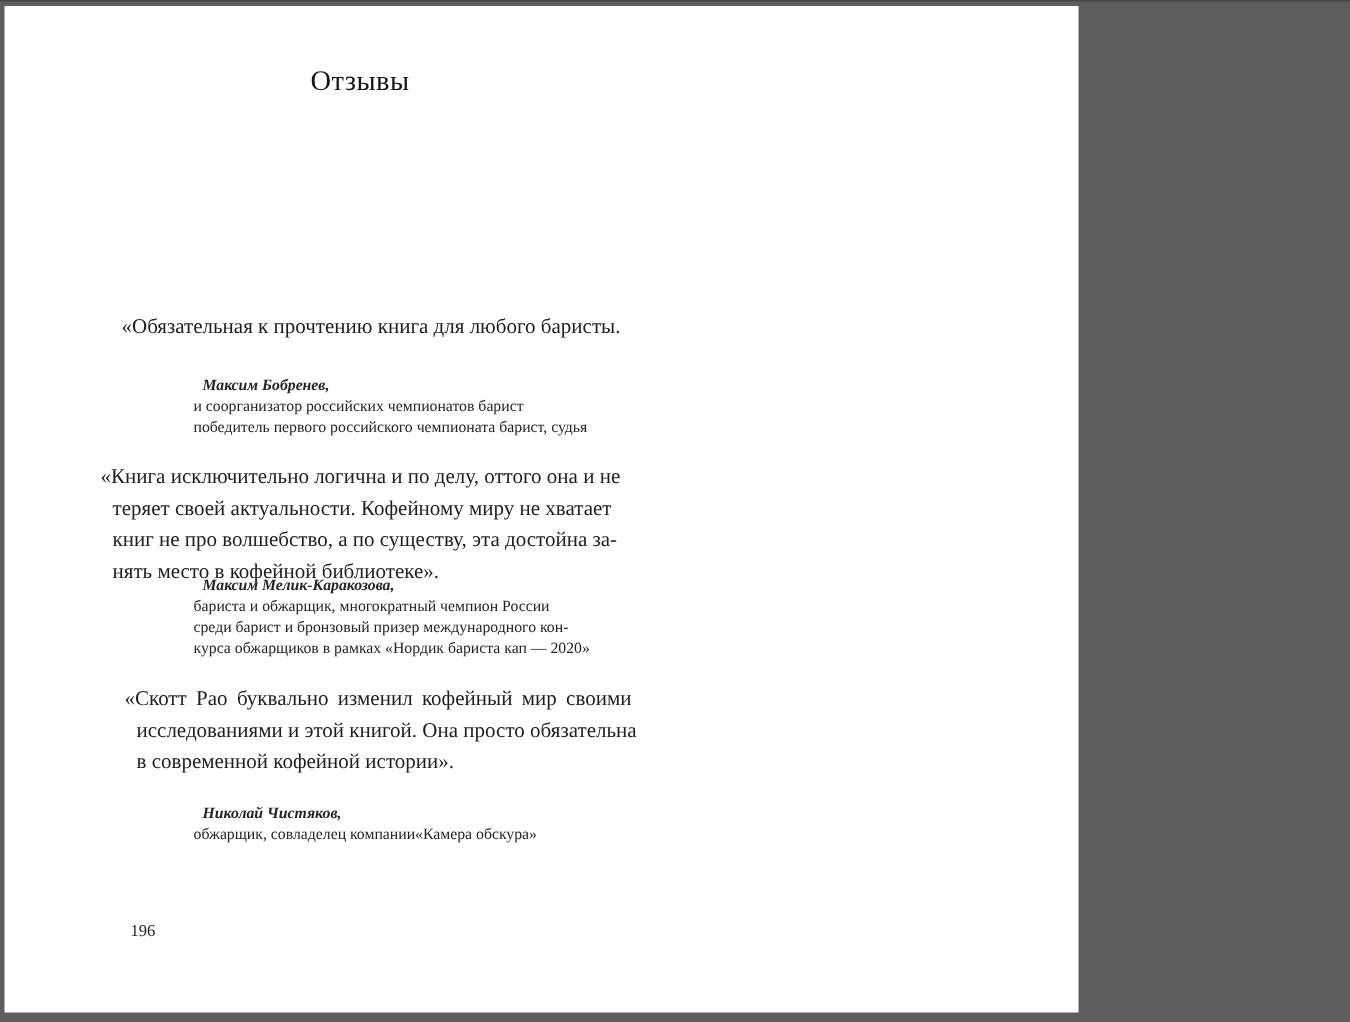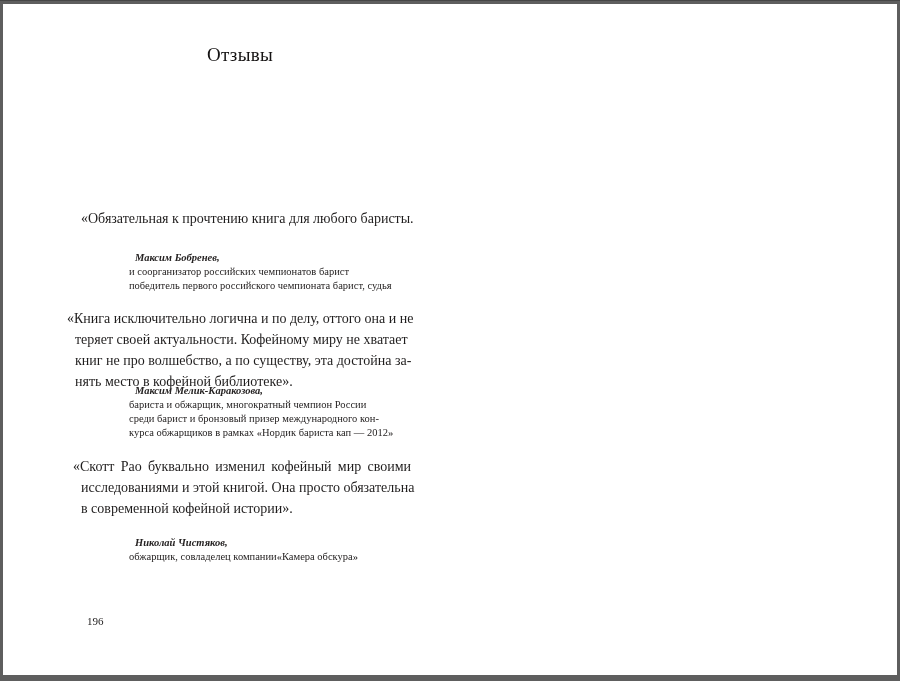--- a/index.html
+++ b/index.html
@@ -17,21 +17,21 @@
   .frame-top-line {
     position: absolute;
     left: 0; top: 0;
     width: 900px; height: 1px;
     background: #464646;
   }
   .paper {
     position: absolute;
     left: 3px;
     top: 4px;
-    width: 894px;
+    width: 716px;
     height: 671px;
     background: #ffffff;
     color: #1f1d1d;
   }
   .abs { position: absolute; }
   .page-title {
     left: 204px;
     top: 38px;
     font-size: 19px;
     line-height: 26px;
@@ -45,21 +45,21 @@
   .qline {
     white-space: nowrap;
     text-align: justify;
     text-align-last: justify;
   }
   .qline.last {
     text-align-last: left;
   }
   .quote-1 { left: 78px; top: 205px; width: 324px; line-height: 20px; }
   .quote-2 { left: 72px; top: 304px; width: 330px; line-height: 21px; }
-  .quote-3 { left: 78px; top: 452px; width: 330px; line-height: 21px; }
+  .quote-3 { left: 88px; top: 452px; width: 330px; line-height: 21px; }
   .quote-2 .qline.hang,
   .quote-3 .qline.hang {
     margin-left: -8px;
     width: 338px;
   }
   .attribution {
     font-size: 10.5px;
     line-height: 14px;
     color: #262323;
   }
@@ -103,21 +103,21 @@
   <div class="abs quote quote-2">
     <div class="qline hang">«Книга исключительно логична и по делу, оттого она и не</div>
     <div class="qline">теряет своей актуальности. Кофейному миру не хватает</div>
     <div class="qline">книг не про волшебство, а по существу, эта достойна за-</div>
     <div class="qline last">нять место в кофейной библиотеке».</div>
   </div>
   <div class="abs attribution attr-2">
     <div class="attr-name">Максим Мелик-Каракозова,</div>
     <div class="attr-line">бариста и обжарщик, многократный чемпион России</div>
     <div class="attr-line">среди барист и бронзовый призер международного кон-</div>
-    <div class="attr-line">курса обжарщиков в рамках «Нордик бариста кап — 2012»</div>
+    <div class="attr-line">курса обжарщиков в рамках «Нордик бариста кап — 2020»</div>
   </div>
 
   <div class="abs quote quote-3">
     <div class="qline hang">«Скотт Рао буквально изменил кофейный мир своими</div>
     <div class="qline">исследованиями и этой книгой. Она просто обязательна</div>
     <div class="qline last">в современной кофейной истории».</div>
   </div>
   <div class="abs attribution attr-3">
     <div class="attr-name">Николай Чистяков,</div>
     <div class="attr-line">обжарщик, совладелец компании«Камера обскура»</div>

